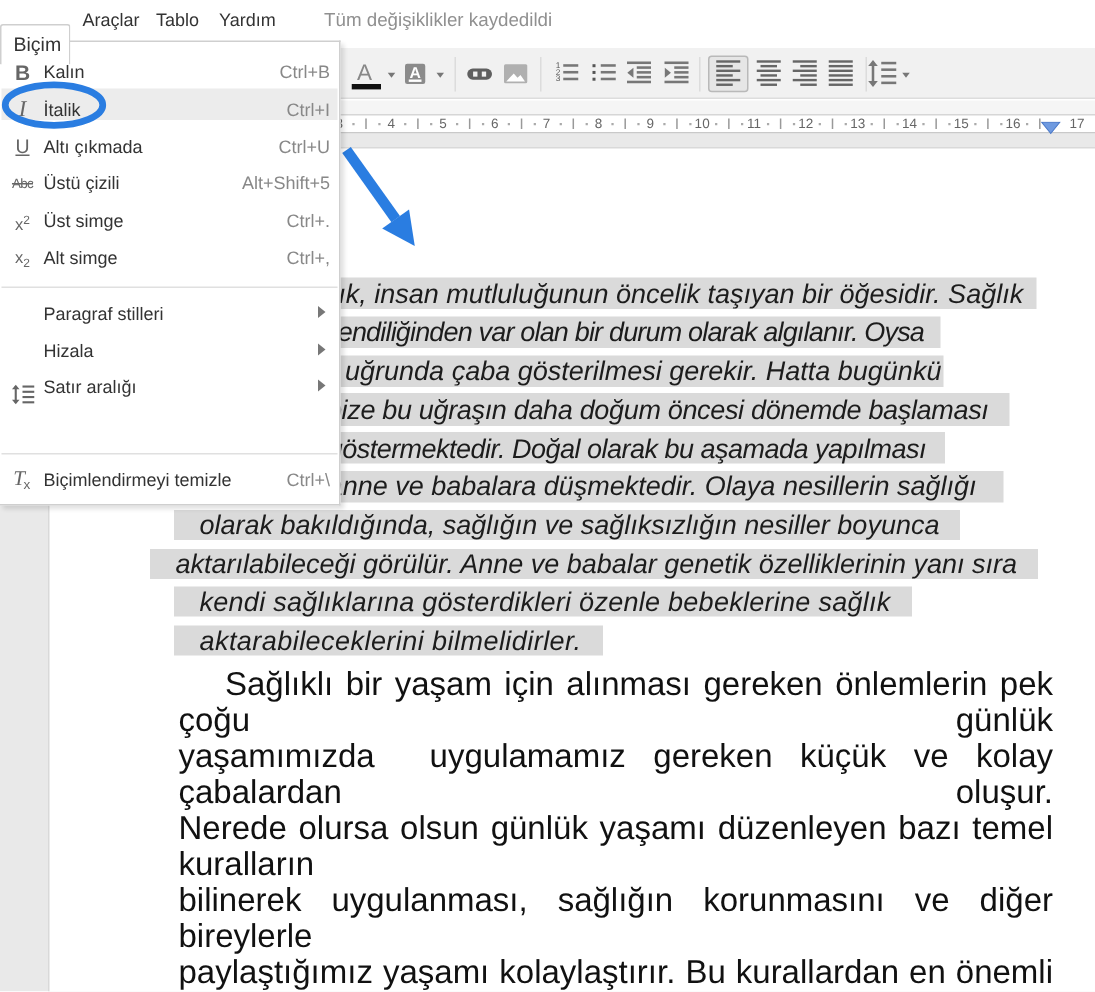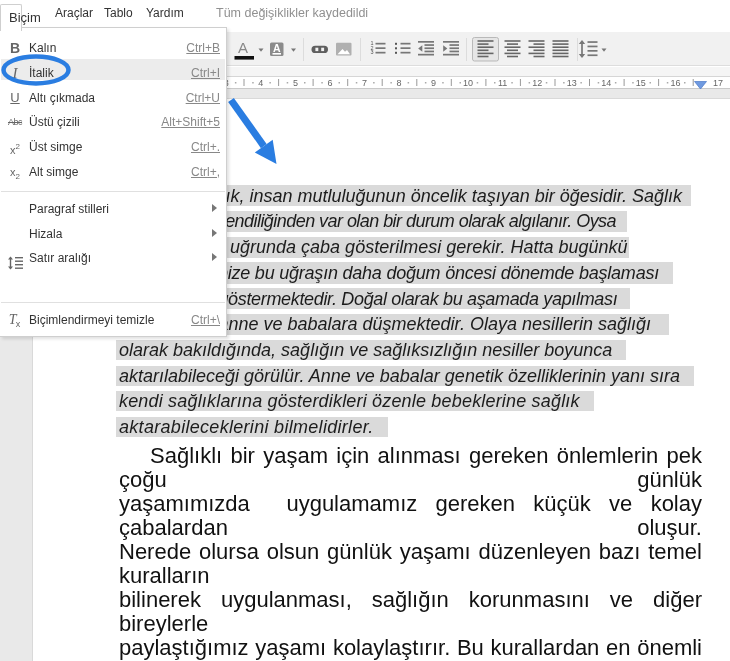--- a/index.html
+++ b/index.html
@@ -11,41 +11,41 @@
   
   #menubar { left:0; top:0; width:730px; height:27px; background:#fff; }
   #toolbar { left:0; top:32px; width:730px; height:34px; background:#f1f1f1; border-bottom:1px solid #ddd; }
   #gap2    { left:0; top:67px; width:730px; height:9px;  background:#f5f5f5; }
   #ruler   { left:0; top:76px; width:730px; height:13px; background:#fff; border-top:1px solid #d6d6d6; border-bottom:1px solid #c9c9c9; }
   #canvasband { left:0; top:89px; width:730px; height:572px; background:#e9e9e9; }
   #page    { left:32px; top:98px; width:698px; height:563px; background:#fff; border-left:1px solid #d9d9d9; border-top:1px solid #d9d9d9; }
 
   
   .mitem { position:absolute; top:0; height:27px; line-height:27px; font-size:12px; color:#333; }
-  #tab-bicim { position:absolute; left:0; top:4px; width:22px; height:27px; background:#fff;
+  #tab-bicim { position:absolute; left:0; top:16px; width:47px; height:27px; background:#fff;
       border:1px solid #cfcfcf; border-bottom:none; border-radius:2px 2px 0 0; z-index:30; }
   #tab-bicim span { position:absolute; left:8px; top:0; line-height:26px; font-size:13px; color:#333; }
   #saved { position:absolute; left:216px; top:0; height:27px; line-height:27px; font-size:12.5px; color:#909090; }
 
   
   #menu { position:absolute; left:0; top:27px; width:227px; height:310px; background:#fff;
       border:1px solid #cfcfcf; border-left:none; box-shadow:2px 2px 3px rgba(0,0,0,.12); z-index:25; }
   .mrow { position:absolute; left:1px; width:224px; height:24px; }
   
   .micon { position:absolute; left:6px; top:0; width:16px; height:24px; line-height:24px; text-align:center; color:#666; font-size:13px; }
   .mlabel { position:absolute; left:28px; top:0; height:24px; line-height:24px; font-size:12px; color:#333; }
-  .mshort { position:absolute; right:5px; top:0; height:24px; line-height:24px; font-size:12px; color:#888;text-decoration:underline; }
+  .mshort { position:absolute; right:5px; top:0; height:24px; line-height:24px; font-size:12px; color:#888; }
   .marrow { position:absolute; right:8px; top:7px; width:0; height:0;
       border-left:5px solid #777; border-top:4px solid transparent; border-bottom:4px solid transparent; }
   .msep { position:absolute; left:1px; width:224px; height:1px; background:#e0e0e0; }
 
   
   .p1line { position:absolute; white-space:pre; font-style:italic; font-size:18px; line-height:25.7px; color:#1c1c1c; }
   .hlbar { position:absolute; background:#dadada; height:21.4px; }
-  .p1span { background:#dadada; padding-right:14px; padding-left:3px; margin-left:-3px; }
+  .p1span { background:#dadada; padding-right:14px; padding-left:17px; margin-left:-3px; }
   #para2 { position:absolute; left:119px; top:443.7px; width:583px; font-size:22px; line-height:24px; color:#111;
       text-align:justify; text-align-last:justify; text-indent:31px; word-spacing:-0.4px; }
   #para2 .last { text-align-last:left; text-indent:0; }
 </style>
 </head>
 <body>
 <div id="stage">
 
   <div class="abs" id="menubar"></div>
   <div class="abs" id="toolbar"></div>
@@ -62,21 +62,21 @@
   <div class="hlbar" style="left:116px;top:313.6px;width:553px"></div>
 
   <div class="p1line" style="right:47.9px;top:183.7px;">Sağlık, insan mutluluğunun öncelik taşıyan bir öğesidir. Sağlık</div>
   <div class="p1line" style="right:114px;top:209.4px;letter-spacing:-0.55px">kendiliğinden var olan bir durum olarak algılanır. Oysa</div>
   <div class="p1line" style="right:102.4px;top:235.1px;">uğrunda çaba gösterilmesi gerekir. Hatta bugünkü</div>
   <div class="p1line" style="right:71px;top:260.8px;letter-spacing:-0.22px">bize bu uğraşın daha doğum öncesi dönemde başlaması</div>
   <div class="p1line" style="right:112.7px;top:286.5px;letter-spacing:-0.34px">göstermektedir. Doğal olarak bu aşamada yapılması</div>
   <div class="p1line" style="right:79px;top:312.2px;">anne ve babalara düşmektedir. Olaya nesillerin sağlığı</div>
 
   <div class="p1line" style="left:119px;top:337.9px;"><span class="p1span">olarak bakıldığında, sağlığın ve sağlıksızlığın nesiller boyunca</span></div>
-  <div class="p1line" style="left:119px;top:363.6px;"><span class="p1span">aktarılabileceği görülür. Anne ve babalar genetik özelliklerinin yanı sıra</span></div>
+  <div class="p1line" style="left:103px;top:363.6px;"><span class="p1span">aktarılabileceği görülür. Anne ve babalar genetik özelliklerinin yanı sıra</span></div>
   <div class="p1line" style="left:119px;top:389.3px;"><span class="p1span" style="letter-spacing:0.18px">kendi sağlıklarına gösterdikleri özenle bebeklerine sağlık</span></div>
   <div class="p1line" style="left:119px;top:415px;"><span class="p1span" style="letter-spacing:0.3px">aktarabileceklerini bilmelidirler.</span></div>
 
   <div id="para2">Sağlıklı bir yaşam için alınması gereken önlemlerin pek çoğu günlük<br>yaşamımızda&nbsp; uygulamamız gereken küçük ve kolay çabalardan oluşur.<br>Nerede olursa olsun günlük yaşamı düzenleyen bazı temel kuralların<br>bilinerek uygulanması, sağlığın korunmasını ve diğer bireylerle<br>paylaştığımız yaşamı kolaylaştırır. Bu kurallardan en önemli bazıları<br>temizlik, sağlıklı beslenme, bedensel ve zihinsel çalışma, düzenli yaşam,<br>sigara, alkol, uyarıcı ve uyuşturucu maddelerden uzak durma, kazalardan<br>korunma, sorunlarla başa çıkmada doğru ve uygun yöntemler<br><div class="last">kullanmadır.</div></div>
 
   <svg class="abs" style="left:0;top:76px;z-index:5" width="730" height="13" viewBox="0 0 730 13">
       <text x="122.6" y="9.5" font-size="9" fill="#666" text-anchor="middle" font-family="Liberation Sans">0</text>
       <rect x="139.9" y="3" width="1" height="7" fill="#999"></rect>
       <rect x="131.2" y="6" width="1.5" height="1.5" fill="#aaa"></rect>
       <rect x="148.5" y="6" width="1.5" height="1.5" fill="#aaa"></rect>

